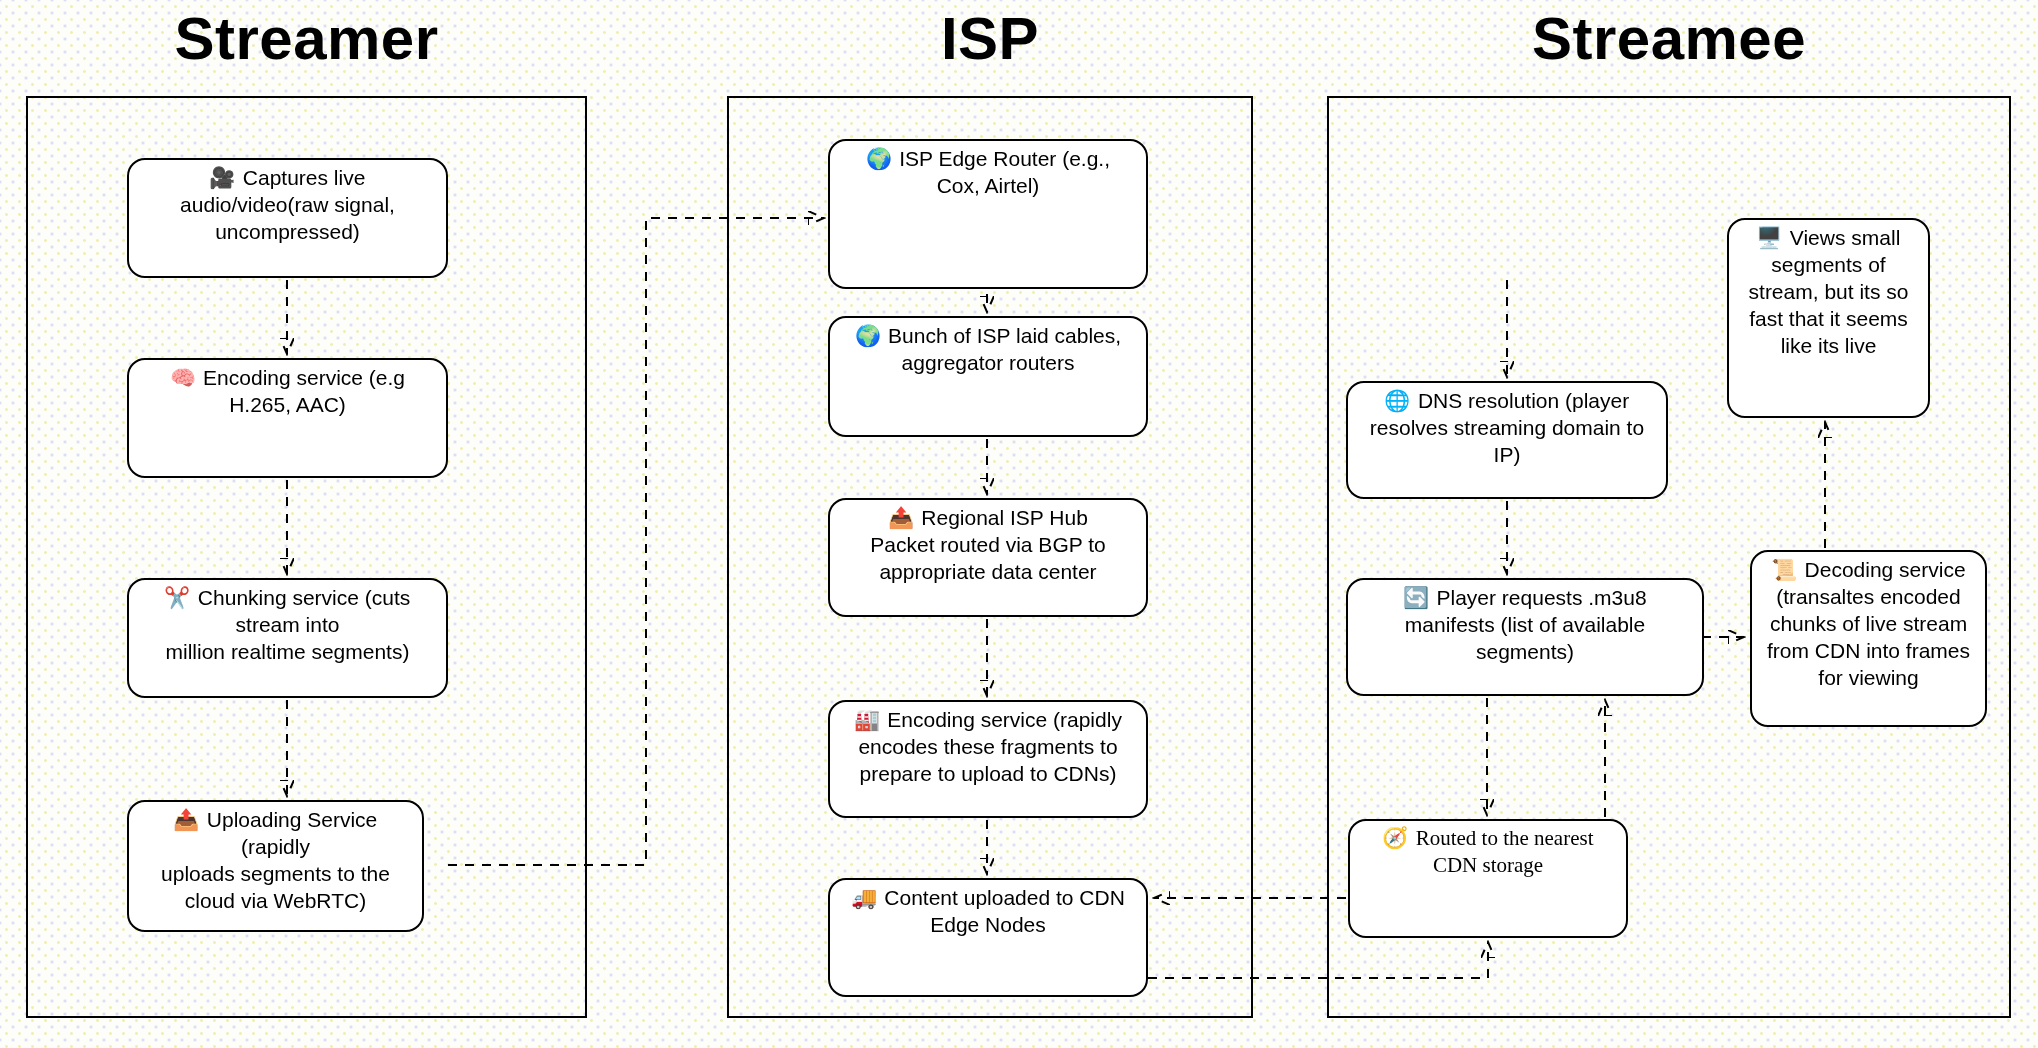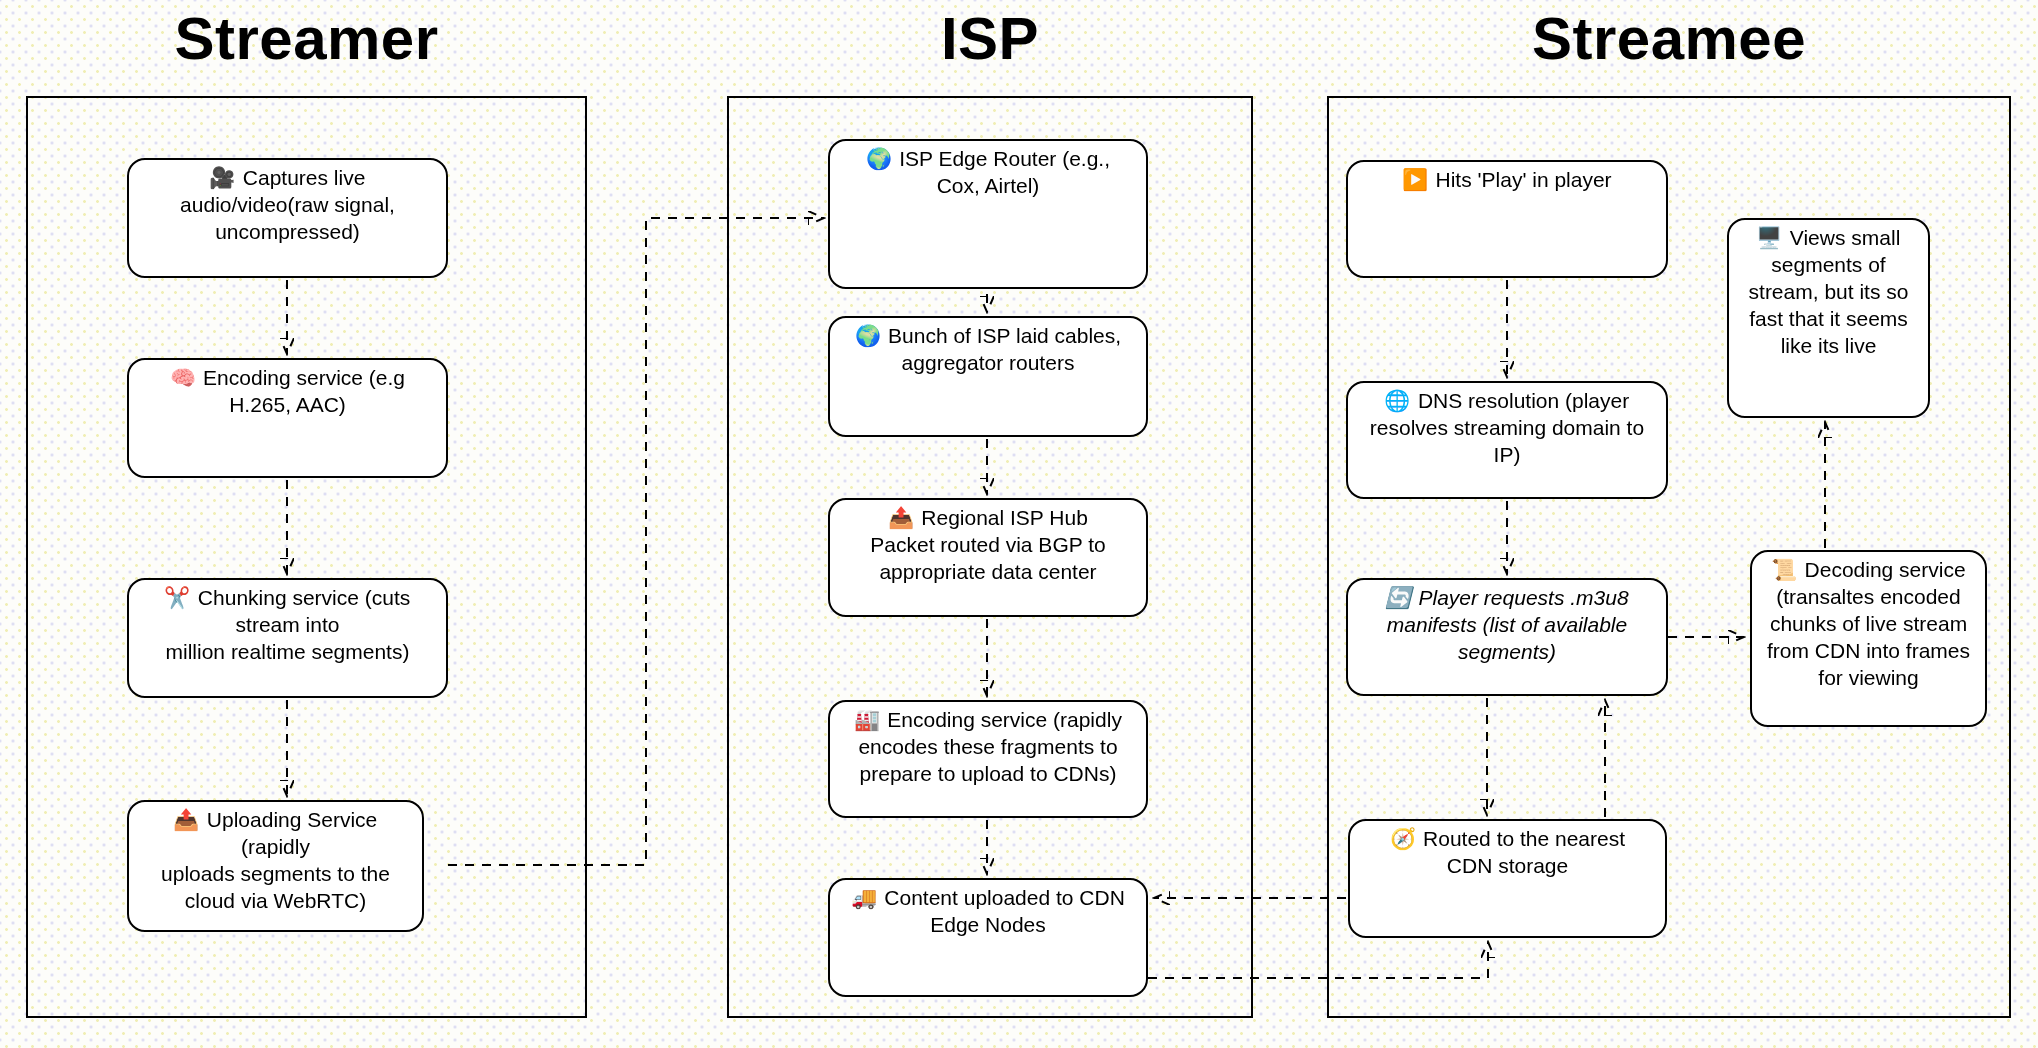--- a/index.html
+++ b/index.html
@@ -110,34 +110,31 @@
   <div class="node" style="left:828px;top:700px;width:320px;height:118px;">
     <div class="lbl"><span class="icn">🏭</span><span class="txt">Encoding service (rapidly
 encodes these fragments  to
 prepare to upload to CDNs)</span></div>
   </div>
   <div class="node" style="left:828px;top:878px;width:320px;height:119px;">
     <div class="lbl"><span class="icn">🚚</span><span class="txt">Content uploaded to CDN
 Edge Nodes</span></div>
   </div>
 
-  <div class="node" style="left:1346px;top:160px;width:322px;height:118px;">
-    <div class="lbl"><span class="icn">▶️</span><span class="txt">Hits 'Play' in player</span></div>
-  </div>
   <div class="node" style="left:1346px;top:381px;width:322px;height:118px;">
     <div class="lbl"><span class="icn">🌐</span><span class="txt">DNS resolution (player
 resolves streaming domain to
 IP)</span></div>
   </div>
-  <div class="node" style="left:1346px;top:578px;width:322px;height:118px;font-style:italic;">
+  <div class="node" style="left:1346px;top:578px;width:358px;height:118px;">
     <div class="lbl"><span class="icn">🔄</span><span class="txt">Player requests .m3u8
 manifests (list of available
 segments)</span></div>
   </div>
-  <div class="node" style="left:1348px;top:819px;width:319px;height:119px;">
+  <div class="node" style="left:1348px;top:819px;width:280px;height:119px;font-family:Liberation Serif, serif;">
     <div class="lbl"><span class="icn">🧭</span><span class="txt">Routed to the nearest
 CDN storage</span></div>
   </div>
   <div class="node" style="left:1727px;top:218px;width:203px;height:200px;">
     <div class="lbl"><span class="icn">🖥️</span><span class="txt">Views small
 segments of
 stream, but its so
 fast that it seems
 like its live</span></div>
   </div>

